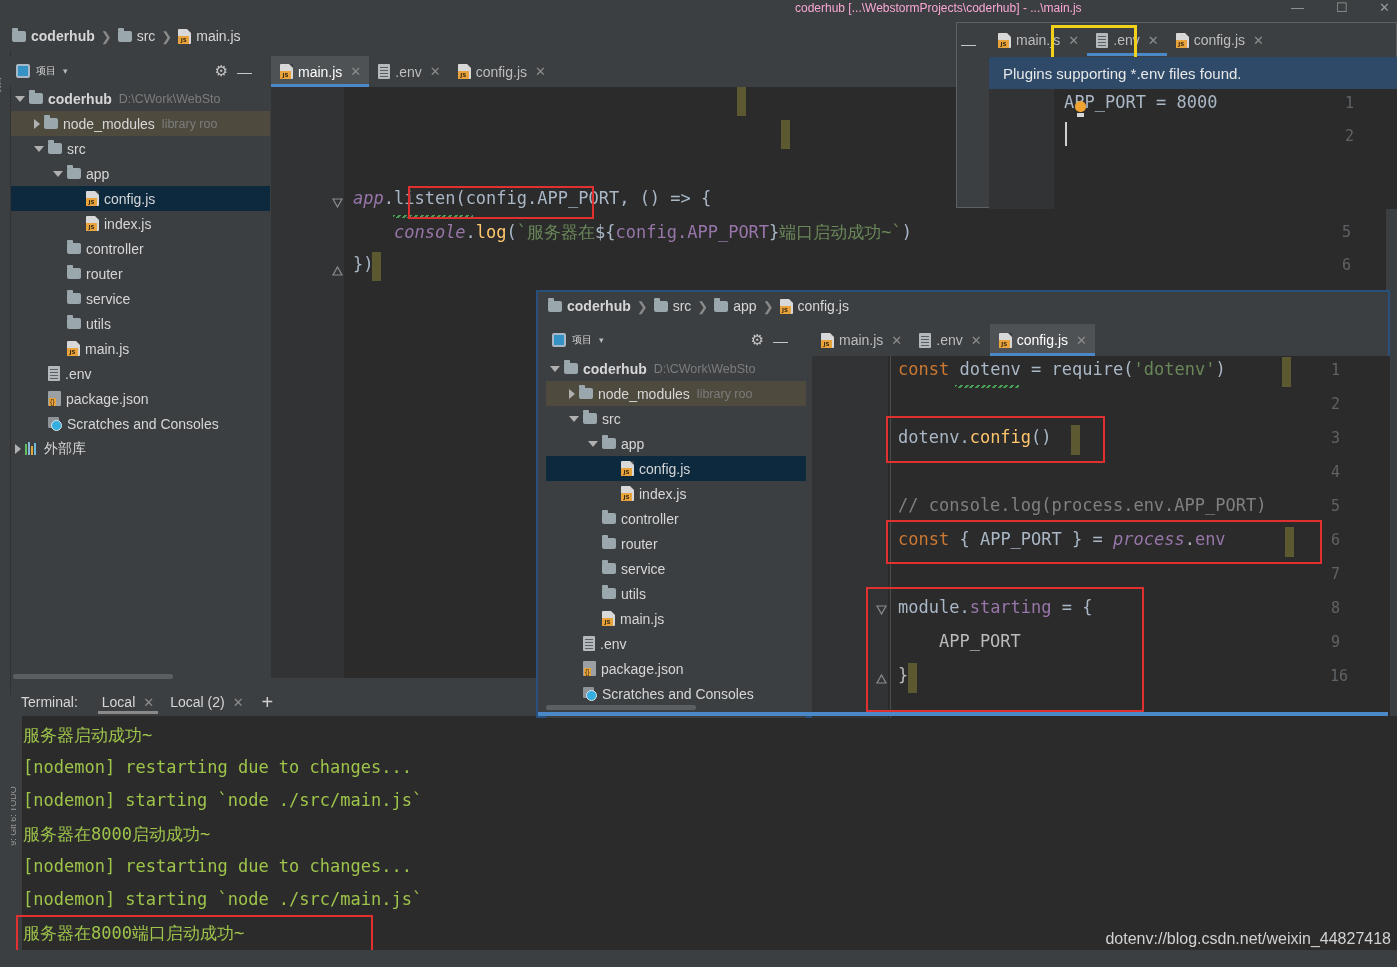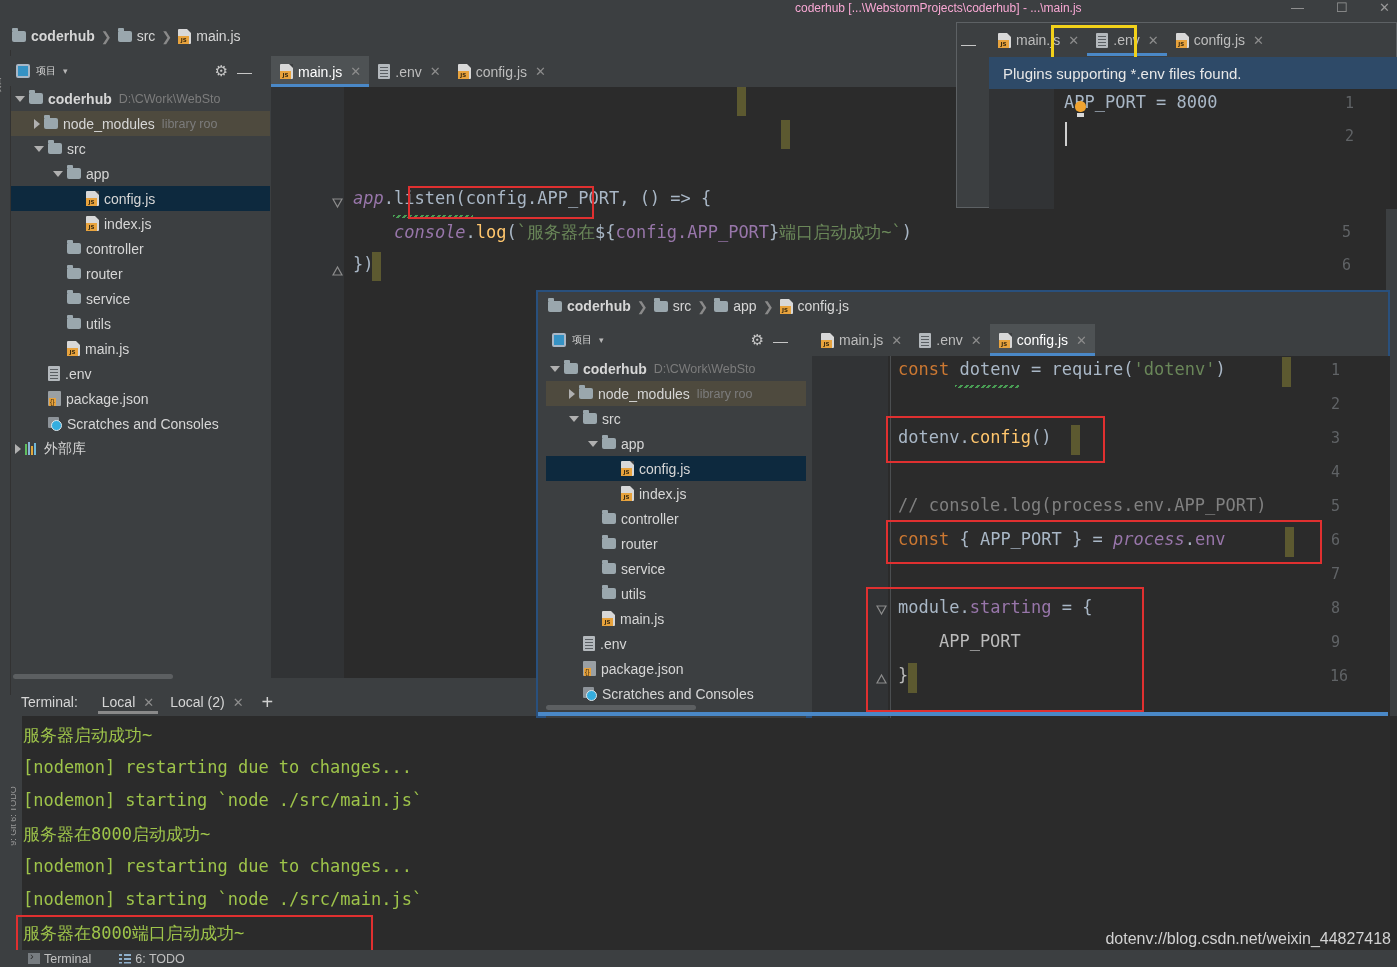--- a/index.html
+++ b/index.html
@@ -378,42 +378,20 @@
     <div class="term-line" style="top:74px;">[nodemon] starting `node ./src/main.js`</div>
     <div class="term-line" style="top:107px;">服务器在8000启动成功~</div>
     <div class="term-line" style="top:140px;">[nodemon] restarting due to changes...</div>
     <div class="term-line" style="top:173px;">[nodemon] starting `node ./src/main.js`</div>
     <div class="term-line" style="top:206px;">服务器在8000端口启动成功~</div>
     <div class="redbox" style="left:5px; top:199px; width:357px; height:37px;"></div>
   </div>
 
   <div class="watermark">dotenv://blog.csdn.net/weixin_44827418</div>
 
-  <div class="statusbar">
-    <div class="sb-item" style="margin-left:28px;">
-      <span class="sb-sq"></span>
-      <span>Terminal</span>
-    </div>
-    <div class="sb-item" style="margin-left:28px;">
-      <span class="sb-todo">
-        <svg width="12" height="11" viewBox="0 0 12 11">
-            <g fill="#8fb0cc">
-              <rect x="0" y="1" width="3" height="2"></rect>
-              <rect x="0" y="5" width="3" height="2"></rect>
-              <rect x="0" y="9" width="3" height="1.5"></rect>
-              <rect x="5" y="1" width="7" height="2"></rect>
-              <rect x="5" y="5" width="7" height="2"></rect>
-              <rect x="5" y="9" width="7" height="1.5"></rect>
-            </g>
-          </svg>
-      </span>
-      <span>6: TODO</span>
-    </div>
-
-  </div>
 </div>
 
 <div id="env-window">
   <span class="env-min">—</span>
   <div class="env-tabs" style="padding-left:32px;">
     <div class="tab" style="height:32px;">
       <span class="ico-js"></span>
       <span>main.js</span>
       <span class="x">✕</span>
     </div>

